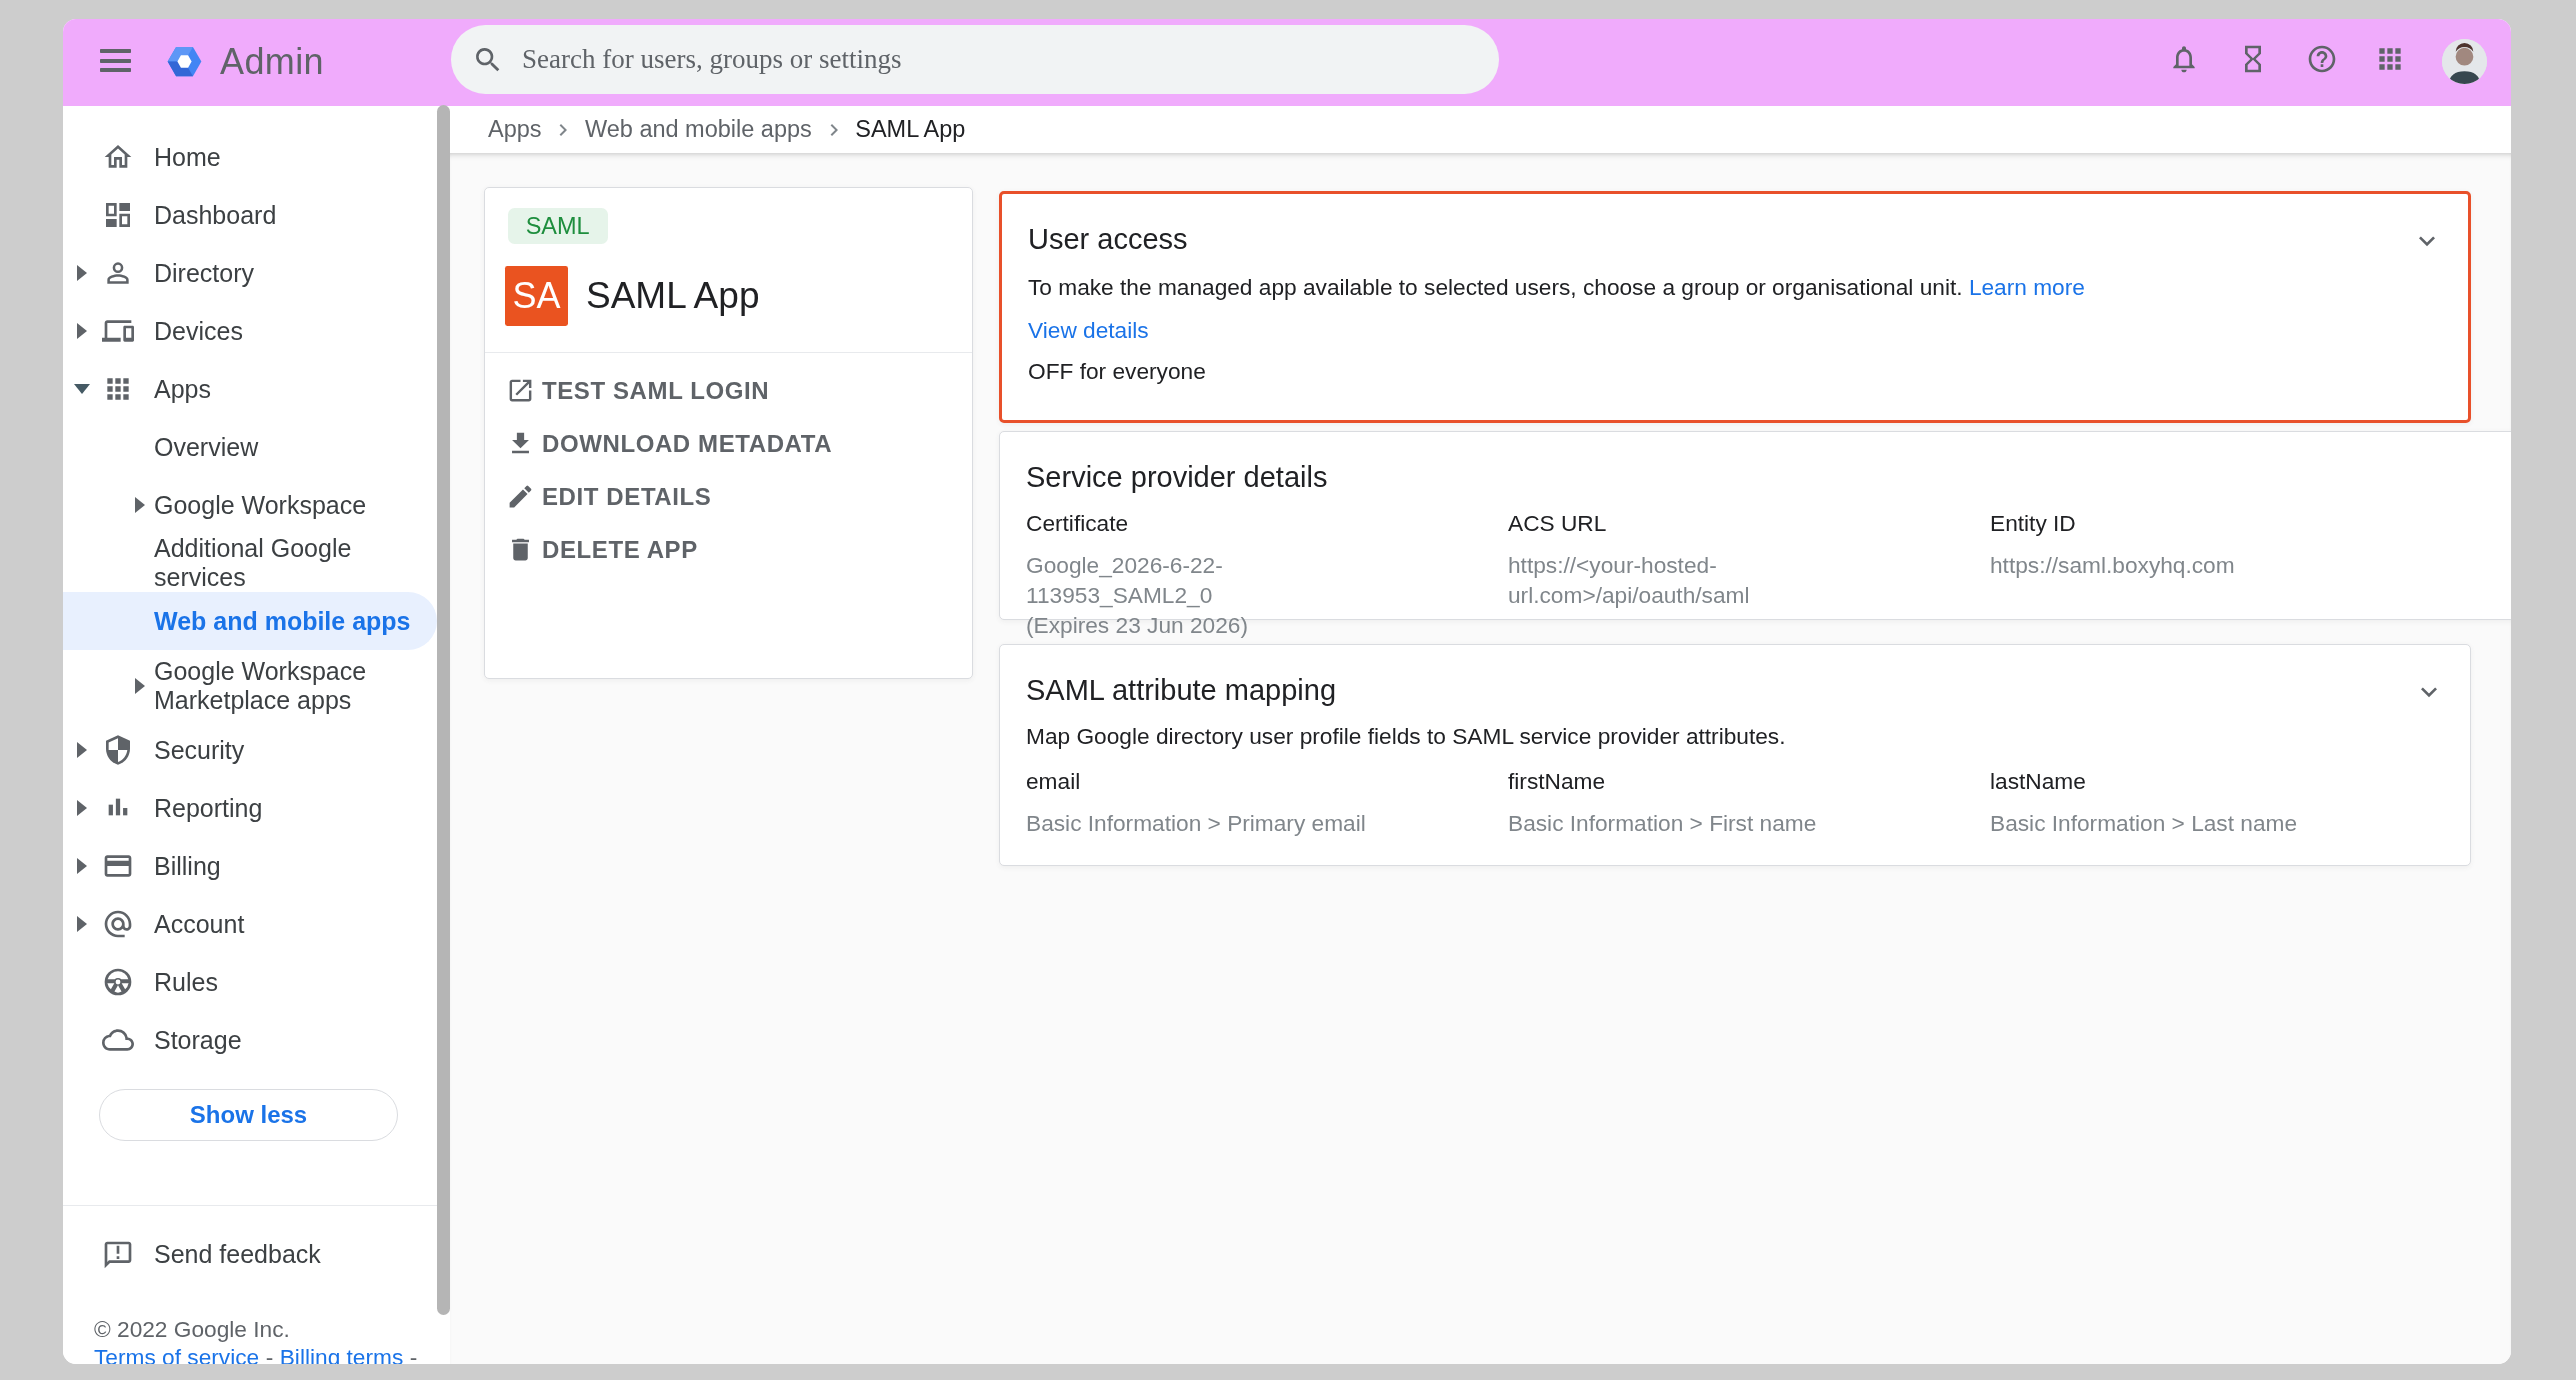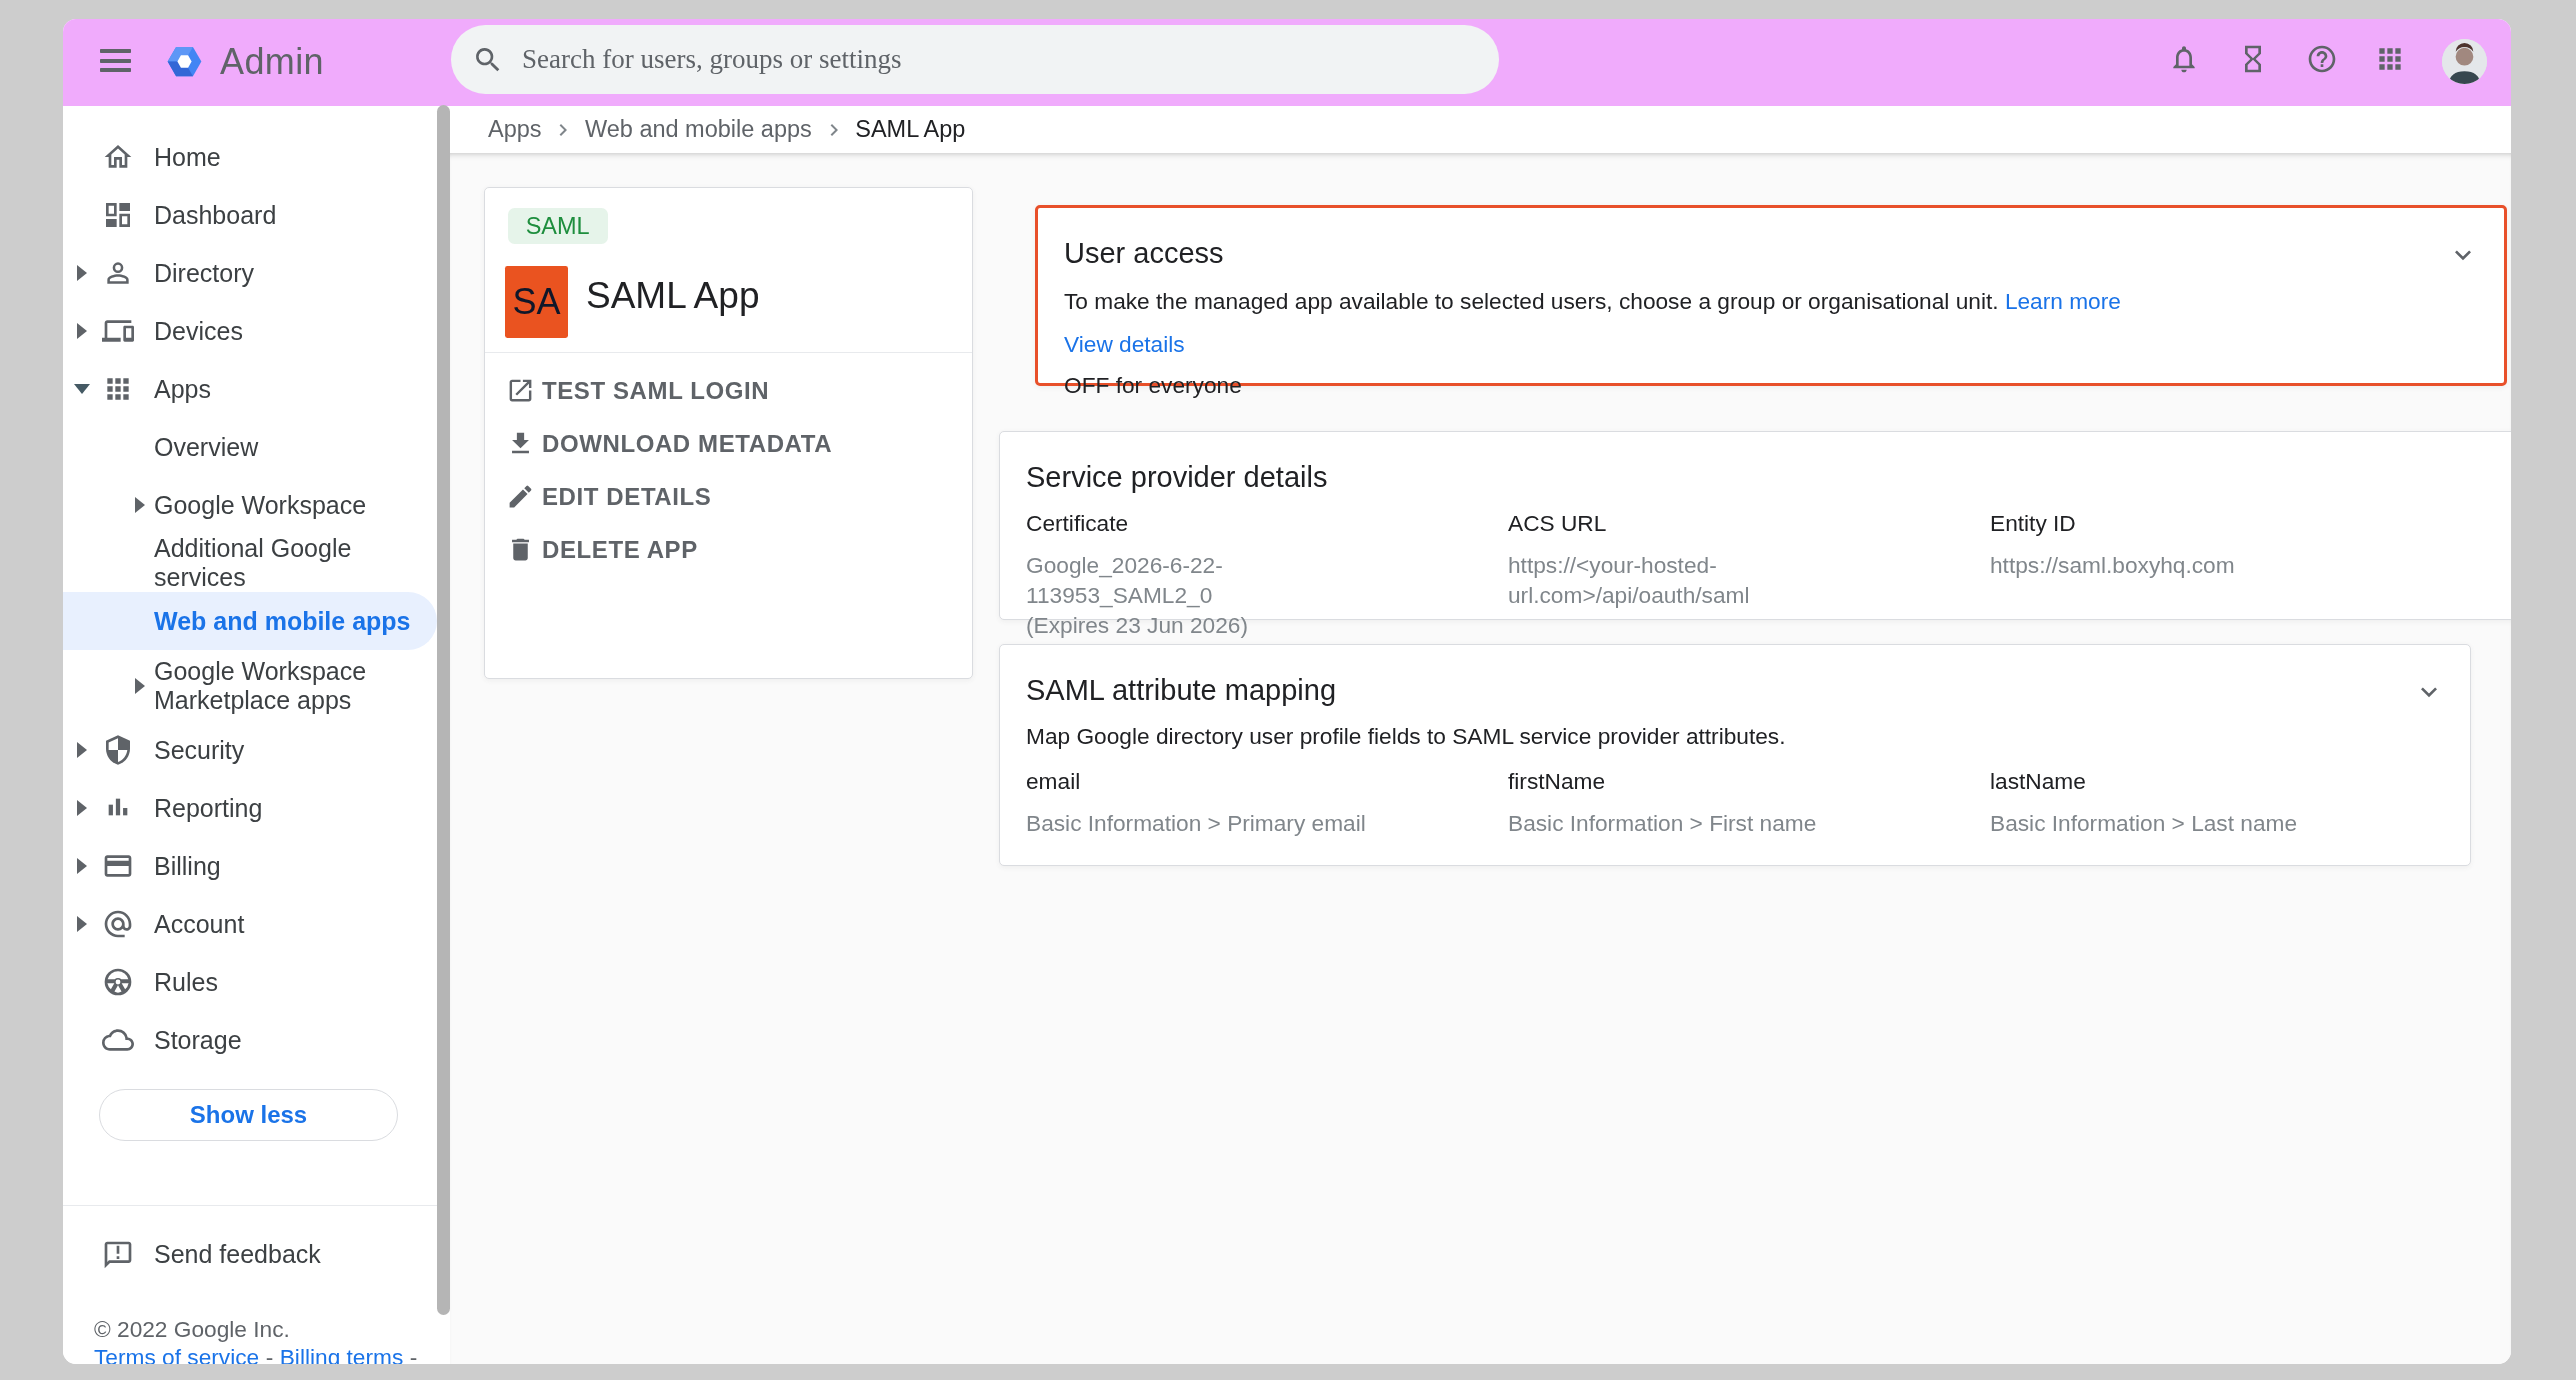--- a/index.html
+++ b/index.html
@@ -71,32 +71,32 @@
 
   .card{position:absolute;background:#fff;border:1.6px solid #dadce0;border-radius:5px;
     box-sizing:border-box;box-shadow:0 1.6px 4.9px rgba(60,64,67,0.06);}
   .chev{position:absolute;right:25px;top:31px;width:32px;height:32px;cursor:pointer;}
   .chev svg{width:32px;height:32px;fill:#5f6368;}
 
   
   .appcard{left:34px;top:34px;width:489px;height:492px;}
   .badge{position:absolute;left:22.7px;top:20px;height:36px;padding:0 18px;background:#e6f4ea;
     border-radius:6.5px;display:flex;align-items:center;font-size:23.5px;color:#1e8e3e;}
-  .tile{position:absolute;left:20px;top:78px;width:63px;height:72px;background:#ea5320;border-radius:2.4px;
-    display:flex;align-items:center;justify-content:center;font-size:36px;color:#0f172a;}
+  .tile{position:absolute;left:20px;top:78px;width:63px;height:60px;background:#ea5320;border-radius:2.4px;
+    display:flex;align-items:center;justify-content:center;font-size:36px;color:#ffffff;}
   .apptitle{position:absolute;left:101px;top:87px;font-size:37px;color:#202124;}
   .appdiv{position:absolute;left:0;right:0;top:164px;border-top:1.6px solid #e8eaed;}
   .actions{position:absolute;left:0;right:0;top:176px;text-decoration:underline;}
   .action{position:relative;height:53px;display:flex;align-items:center;cursor:pointer;}
   .action .aic{position:absolute;left:21px;width:29px;height:29px;}
   .action .aic svg{width:29px;height:29px;fill:#5f6368;}
   .action .albl{position:absolute;left:57px;font-size:24px;font-weight:700;color:#5f6368;letter-spacing:0.6px;}
 
   
-  .ua{left:549px;top:52px;width:1472px;height:181px;border:3.2px solid #e8502a;margin-left:36px;}
+  .ua{left:549px;top:38px;width:1472px;height:232px;border:3.2px solid #e8502a;}
   .sp{left:549px;top:278px;width:1647px;height:189px;}
   .am{left:549px;top:491px;width:1472px;height:222px;}
   .ctitle{position:absolute;left:26px;top:29px;font-size:29px;color:#202124;}
   .ua .desc{position:absolute;left:26px;top:80px;font-size:22.7px;color:#202124;}
   .ua .desc a{color:#1a73e8;text-decoration:none;cursor:pointer;}
   .ua .viewdetails{position:absolute;left:26px;top:123px;font-size:22.7px;color:#1a73e8;text-decoration:none;cursor:pointer;}
   .ua .status{position:absolute;left:26px;top:164px;font-size:22.7px;color:#202124;}
   .fields{position:absolute;left:26px;right:26px;display:grid;grid-template-columns:482px 482px auto;}
   .sp .fields{top:78px;}
   .am .fields{top:123px;}

